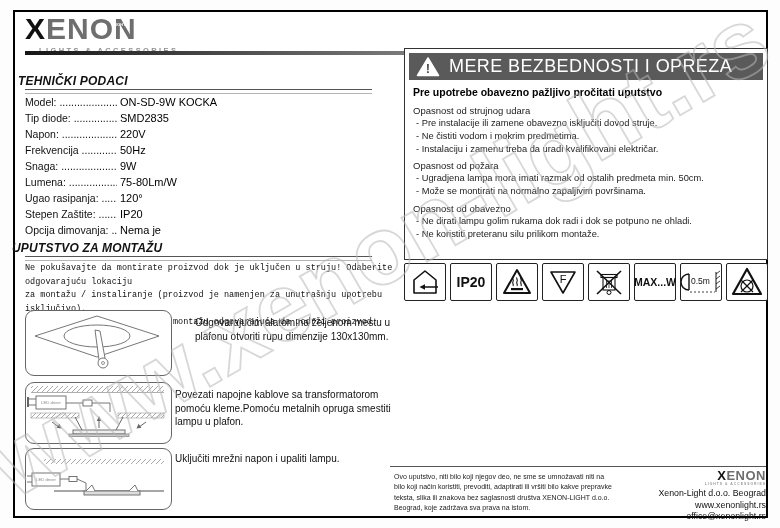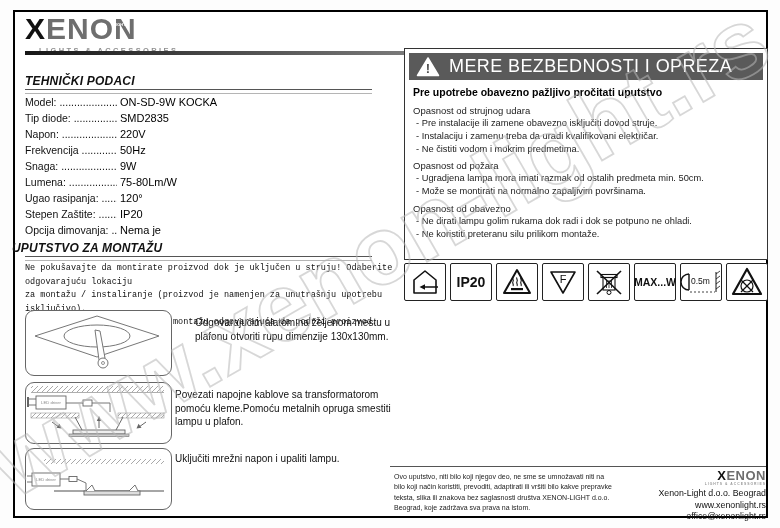--- a/index.html
+++ b/index.html
@@ -19,21 +19,21 @@
   .brand .brest{color:#6e6e6e;font-weight:bold;position:relative;}
   .o-inner{position:absolute;right:11px;top:11px;font-size:4px;color:#fff;font-weight:bold;letter-spacing:0;}
   .tagline{font-size:7.5px;font-weight:bold;letter-spacing:2.4px;color:#8f8f8f;margin-top:3px;margin-left:14px;}
   .top-rule{left:25px;top:51px;width:741px;height:3.5px;background:linear-gradient(90deg,#161616,#d9d9d9);}
 
   
   .sec-title{font-size:12px;font-weight:bold;font-style:italic;color:#111;letter-spacing:.2px;}
   .dbl-rule{height:3px;border-top:1.5px solid #555;border-bottom:1px solid #b5b5b5;}
 
   
-  .tech-title{left:25px;top:74px;}
+  .tech-title{left:18px;top:74px;}
   .tech-rule{left:25px;top:89px;width:347px;}
   .tech-table{left:25px;top:94px;width:350px;}
   .trow{height:16px;line-height:16px;font-size:10.5px;white-space:nowrap;display:flex;}
   .lblcell{display:inline-block;width:92px;overflow:hidden;white-space:nowrap;color:#111;}
   .tval{font-size:11px;color:#000;margin-left:3px;}
 
   
   .mount-title{left:12px;top:241px;}
   .mount-rule{left:25px;top:256px;width:347px;}
   .mount-intro{left:25px;top:262px;width:374px;font-size:8.5px;line-height:13.5px;color:#111;white-space:pre-line;font-family:Liberation Mono, monospace;}
@@ -213,22 +213,22 @@
     <svg width="24" height="22" viewBox="0 0 24 22">
       <polygon points="12,2 22.5,19.5 1.5,19.5" fill="#fff" stroke="#fff" stroke-width="1.5" stroke-linejoin="round"></polygon>
       <text x="12" y="17" text-anchor="middle" font-size="13" font-weight="bold" fill="#4f4f4f">!</text>
     </svg>
     <span class="safety-title">MERE BEZBEDNOSTI I OPREZA</span>
   </div>
   <div class="safety-lead">Pre upotrebe obavezno pažljivo pročitati uputstvo</div>
   <div class="safety-body">
     <div class="shead">Opasnost od strujnog udara</div>
     <div class="sitem">- Pre instalacije ili zamene obavezno isključiti dovod struje.</div>
+    <div class="sitem">- Ne čistiti vodom i mokrim predmetima.</div>
     <div class="sitem">- Instalaciju i zamenu treba da uradi kvalifikovani električar.</div>
-    <div class="sitem">- Ne čistiti vodom i mokrim predmetima.</div>
     <div class="shead">Opasnost od požara</div>
     <div class="sitem">- Ugradjena lampa mora imati razmak od ostalih predmeta min. 50cm.</div>
     <div class="sitem">- Može se montirati na normalno zapaljivim površinama.</div>
     <div class="shead">Opasnost od obavezno</div>
     <div class="sitem">- Ne dirati lampu golim rukama dok radi i dok se potpuno ne ohladi.</div>
     <div class="sitem">- Ne koristiti preteranu silu prilikom montaže.</div>
   </div>
 </div>
 
 <div class="abs badges">

